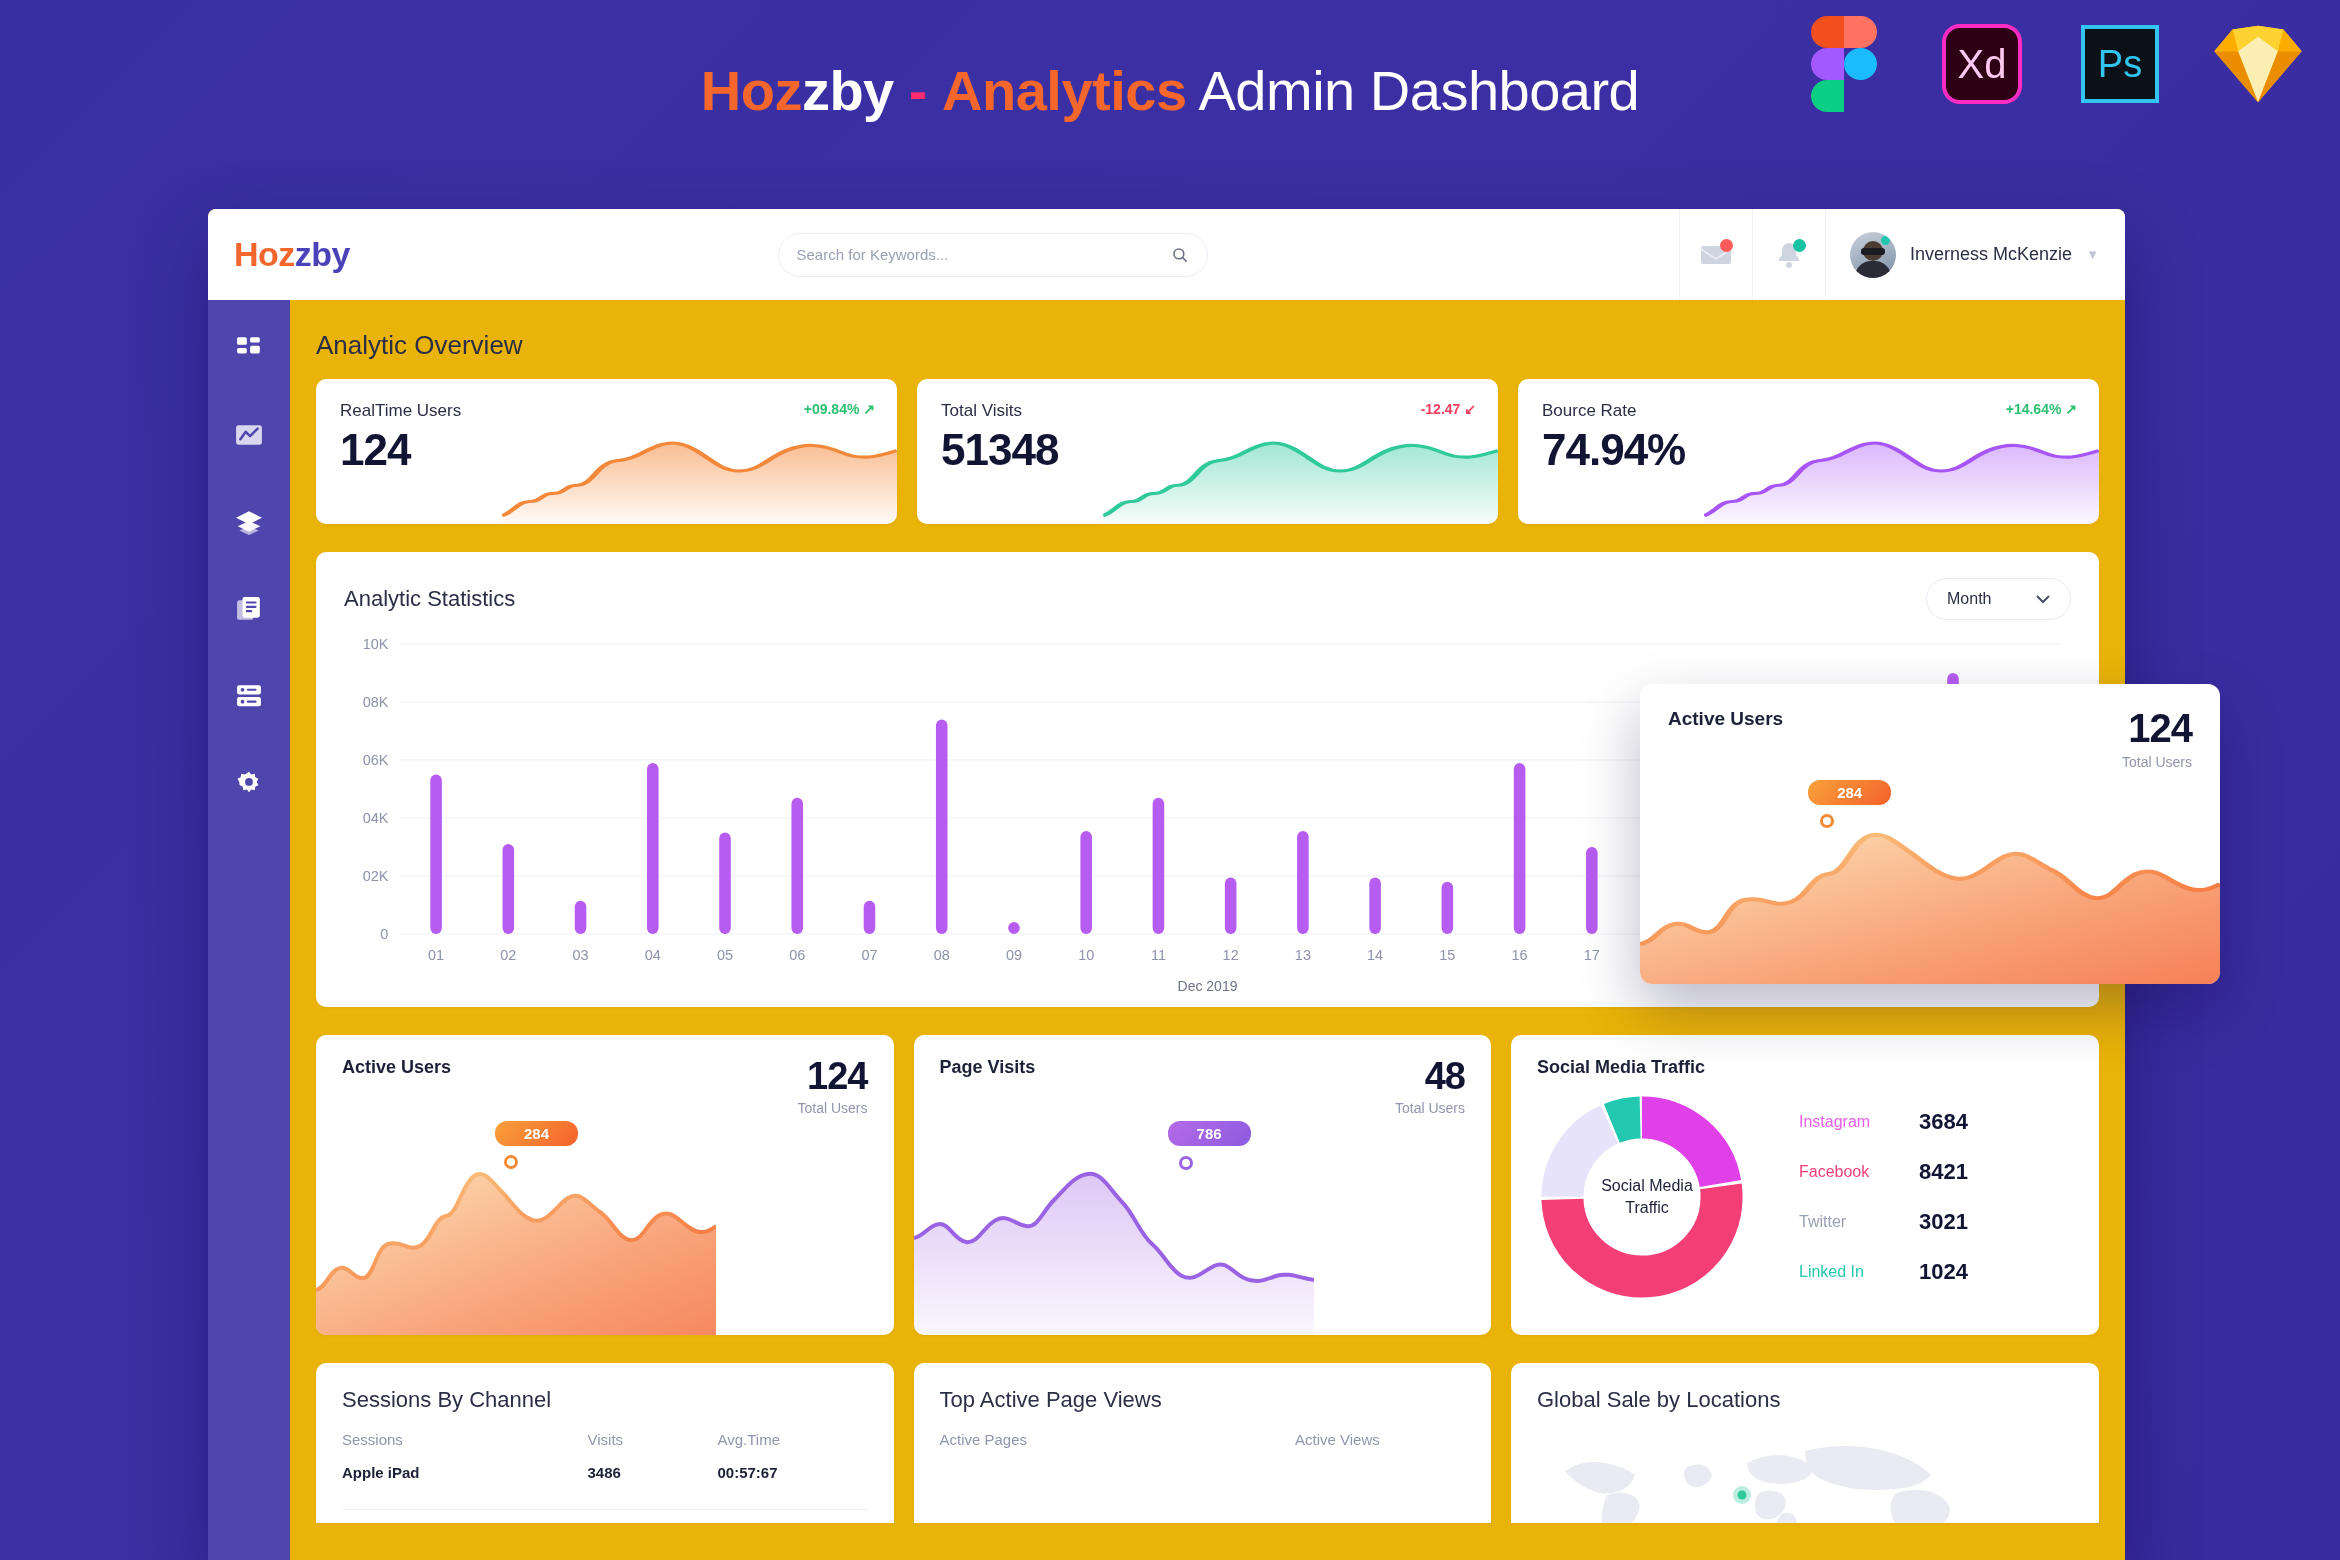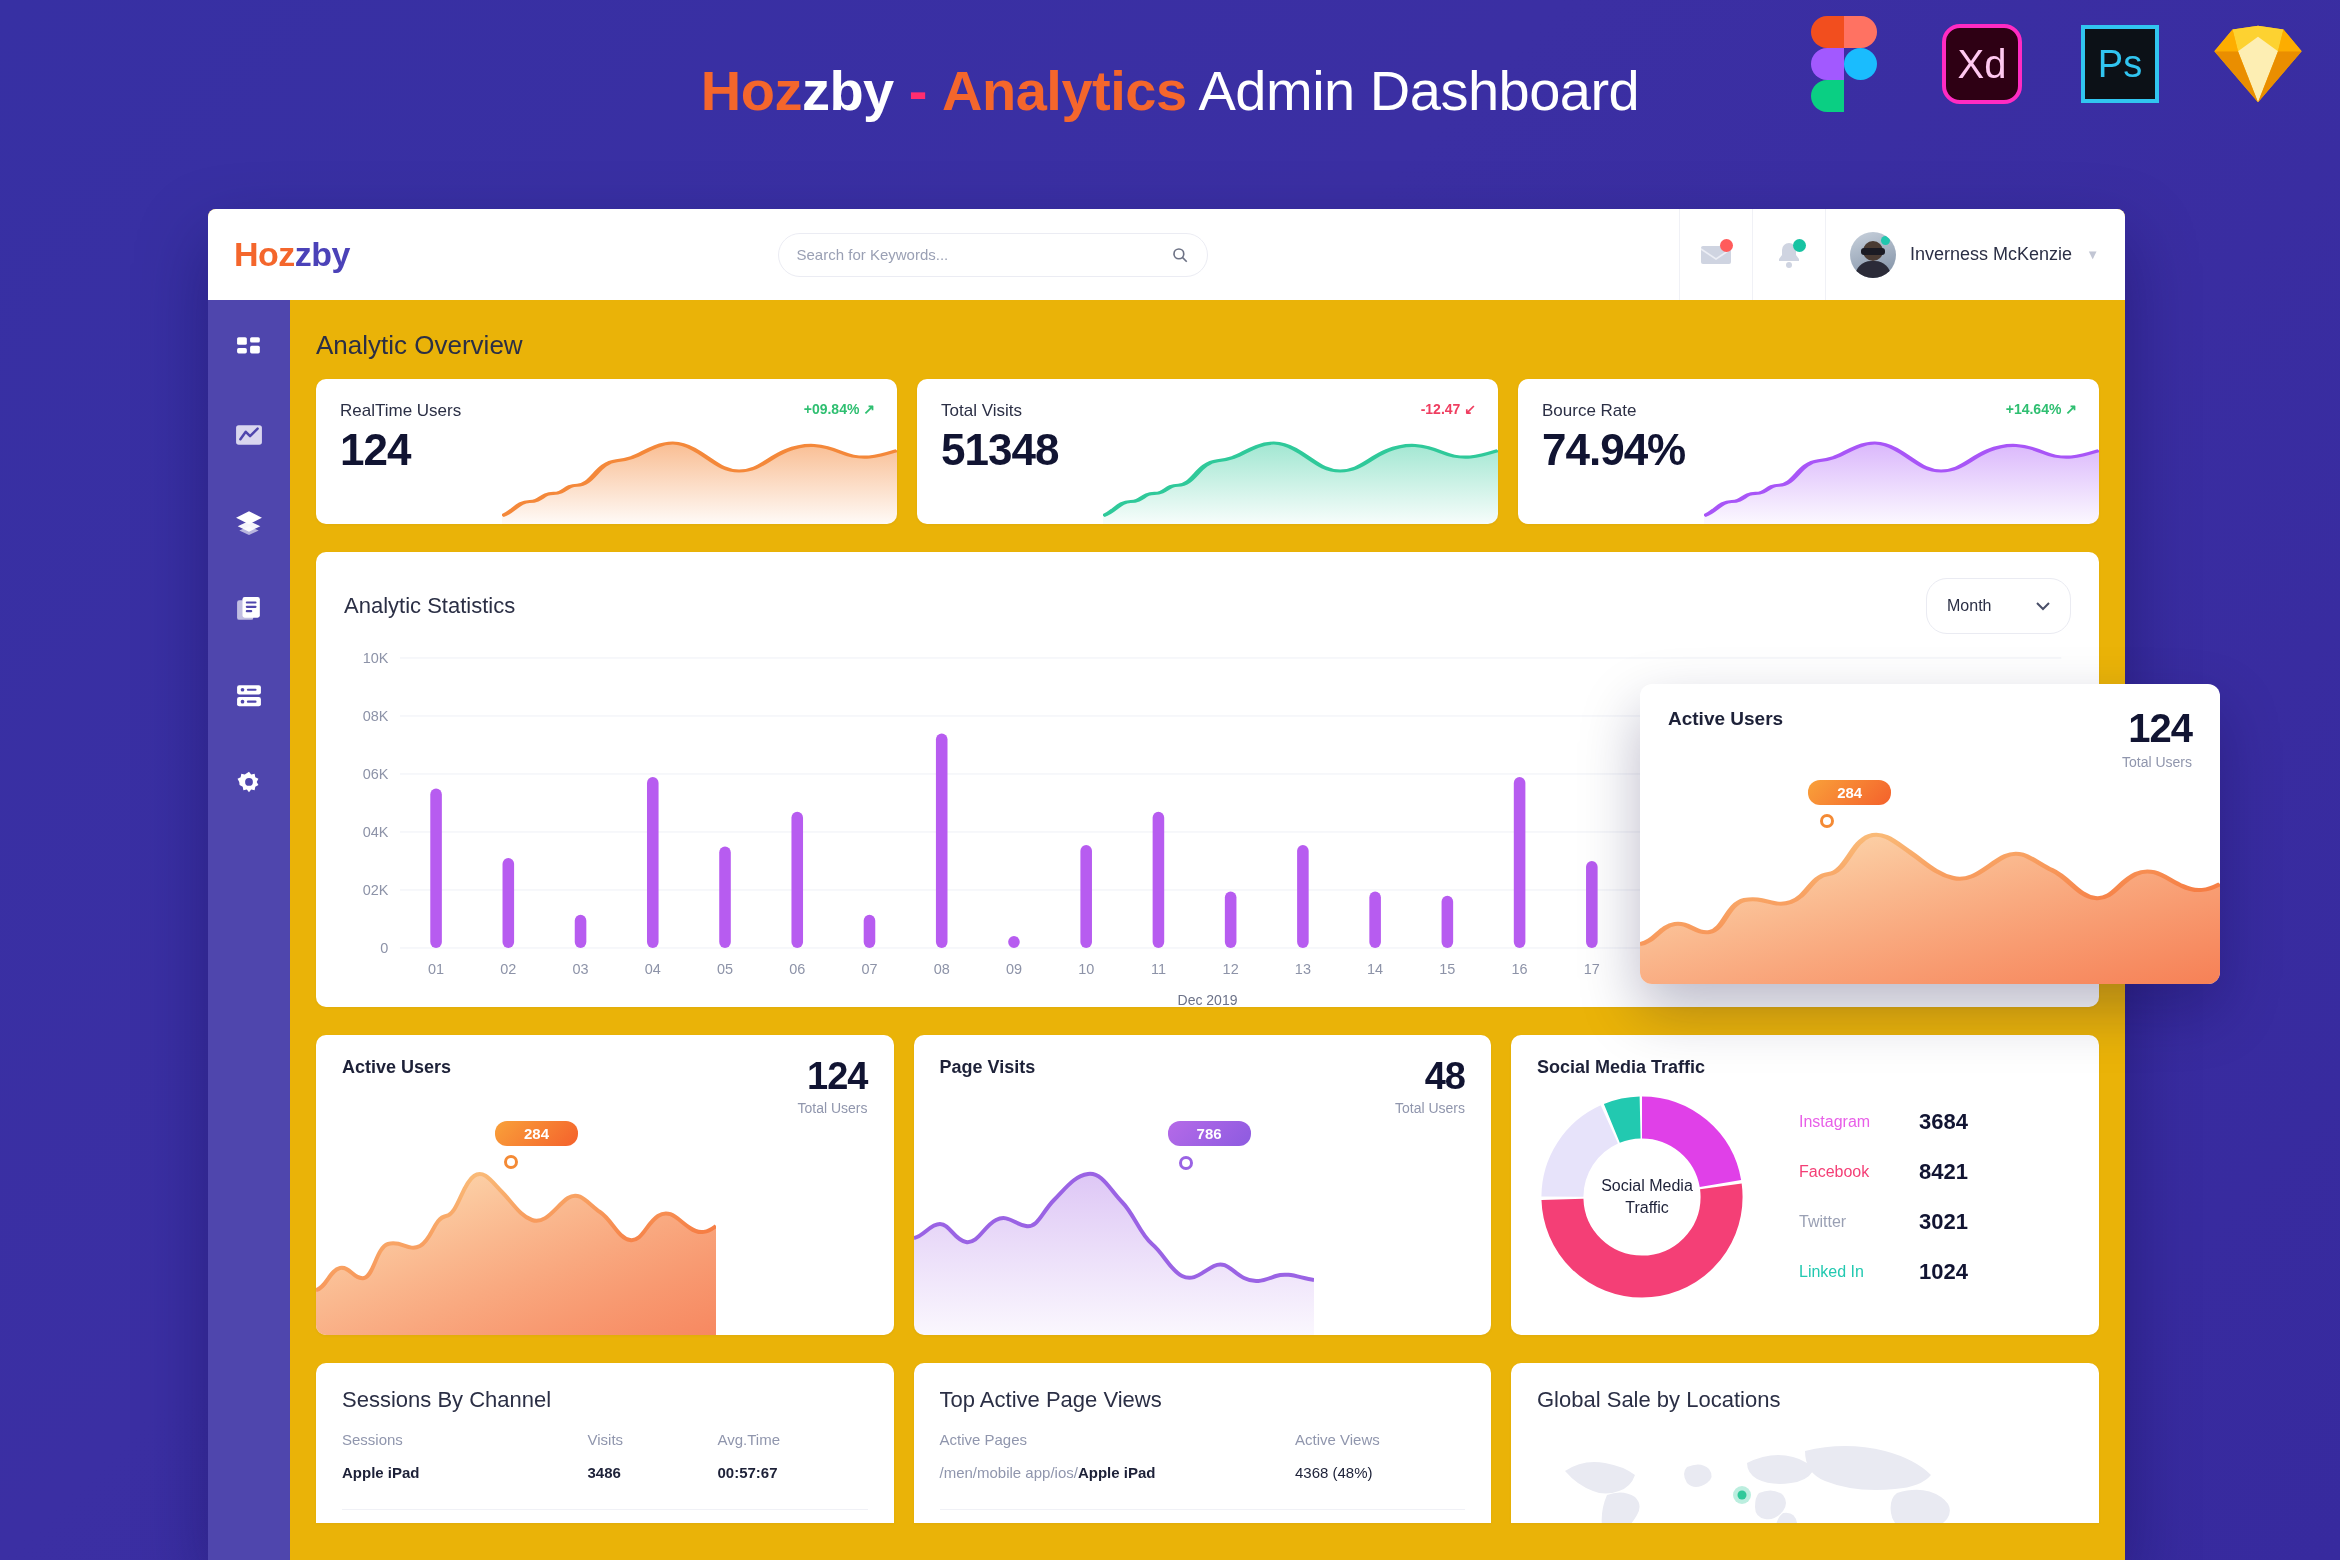--- a/index.html
+++ b/index.html
@@ -95,21 +95,21 @@
   .delta-down{color:#ef3e60;}
   .stat-value{font-size:44px;font-weight:800;color:#111432;padding:4px 0 0 24px;
     letter-spacing:-1px;position:relative;z-index:2;}
   .spark{position:absolute;right:0;bottom:0;width:68%;height:102px;z-index:1;}
 
   
   .panel{background:#fff;border-radius:10px;box-shadow:0 1px 3px rgba(40,40,90,.05);}
   .stats-panel{margin-top:28px;height:455px;padding:26px 28px 12px 28px;position:relative;}
   .stats-head{display:flex;justify-content:space-between;align-items:center;}
   .stats-title{font-size:22px;color:#2b2f45;}
-  .month-select{width:145px;height:56px;border:1px solid #eaebf2;border-radius:21px;
+  .month-select{width:145px;height:42px;border:1px solid #eaebf2;border-radius:21px;
     display:flex;align-items:center;justify-content:space-between;padding:0 20px;cursor:pointer;}
   .month-label{font-size:16px;color:#2b2f45;}
   .bar-chart-wrap{position:relative;height:340px;margin-top:16px;}
   .xaxis-caption{text-align:center;font-size:14px;color:#6c7288;margin-top:2px;}
 
   
   .mid-row{display:flex;gap:20px;margin-top:28px;height:300px;}
   .mini-card{background:#fff;border-radius:10px;box-shadow:0 1px 3px rgba(40,40,90,.05);
     position:relative;overflow:hidden;}
   .mini-card.grow{flex:1;}
@@ -529,24 +529,20 @@
             <span class="c3">00:57:67</span>
           </div>
         </div>
 
         <div class="tcard grow">
           <div class="tcard-title">Top Active Page Views</div>
           <div class="thead">
             <span class="p1">Active Pages</span>
             <span class="p2">Active Views</span>
           </div>
-          <div class="trow">
-            <span class="p1"><span class="path-dim">/men/mobile app/ios/</span><span>Apple iPad</span></span>
-            <span class="p2 views-v">4368 (48%)</span>
-          </div>
         </div>
 
         <div class="tcard map">
           <div class="tcard-title">Global Sale by Locations</div>
           <svg class="map-svg" viewBox="0 0 540 120" preserveAspectRatio="xMidYMid meet">
             <g fill="#e9eaf2">
               <path d="M28,34 q18,-12 40,-8 q18,3 30,12 q-4,12 -16,16 q-14,5 -26,0 q-16,-6 -28,-20z"></path>
               <path d="M70,58 q16,-6 28,2 q8,8 2,18 q-8,14 -20,22 q-10,6 -14,-4 q-4,-20 4,-38z"></path>
               <path d="M96,92 q14,-4 18,8 q4,14 -4,18 q-12,4 -16,-8 q-4,-12 2,-18z"></path>
               <path d="M210,26 q24,-12 46,-6 q16,4 20,14 q-6,10 -22,12 q-20,3 -34,-4 q-10,-6 -10,-16z"></path>

